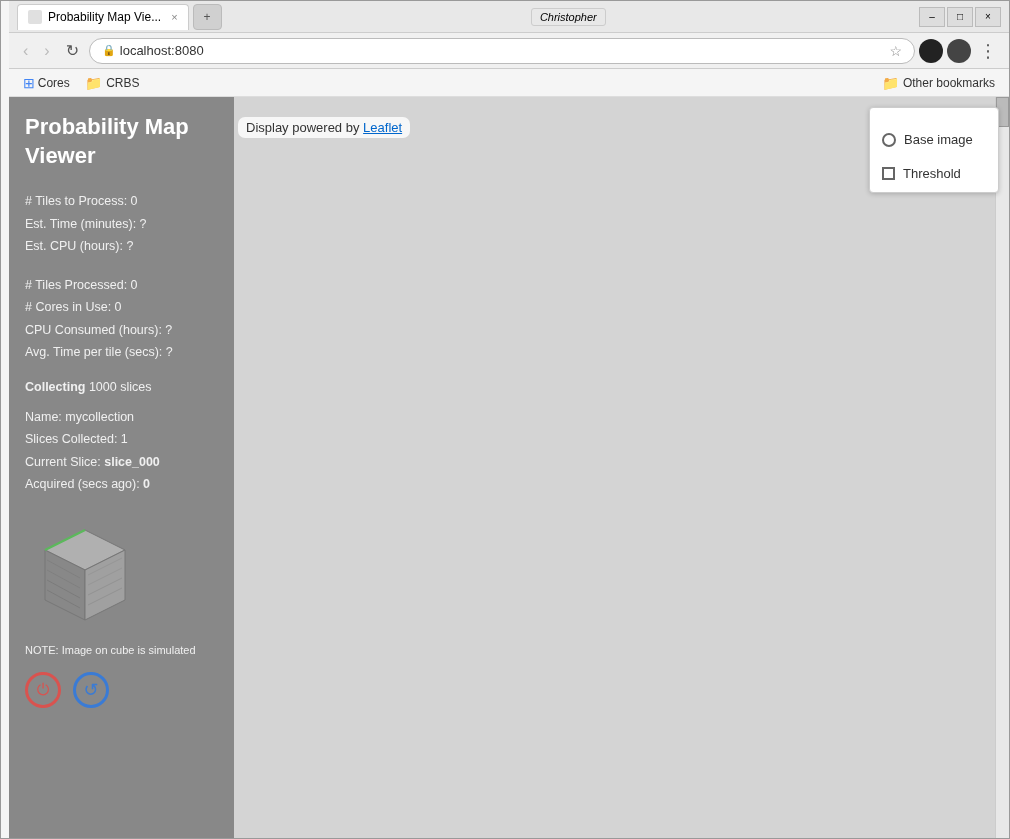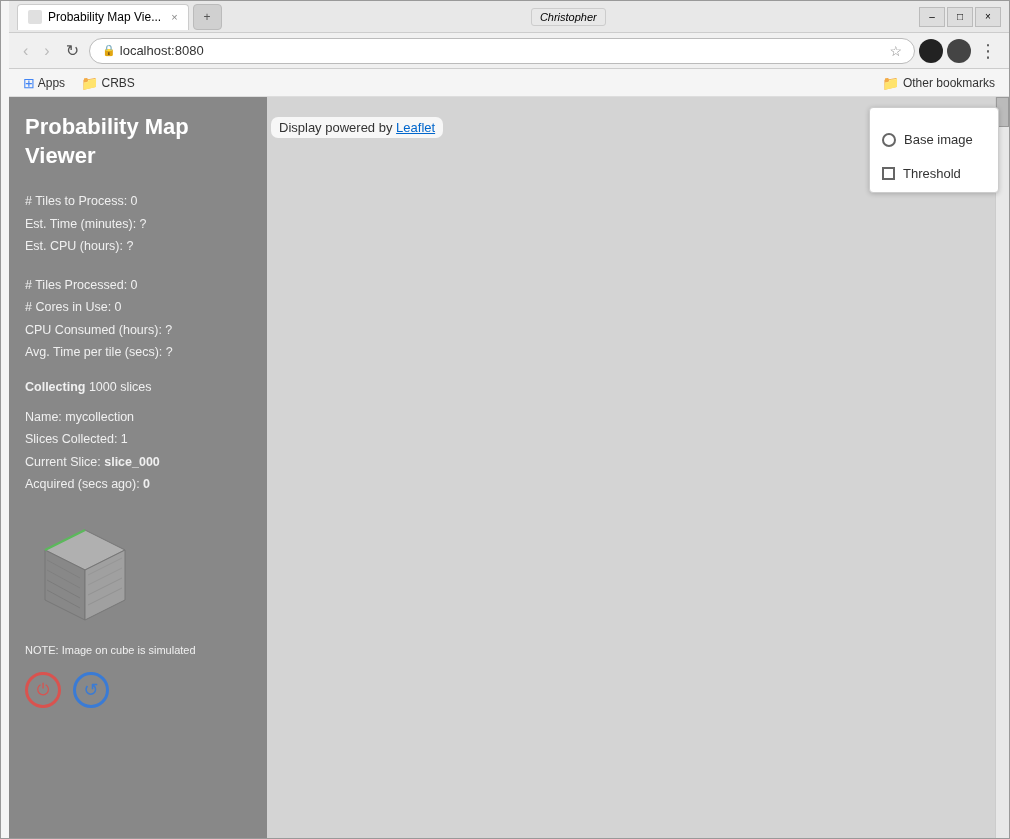--- a/index.html
+++ b/index.html
@@ -179,21 +179,21 @@
 
     
     .content-area {
       display: flex;
       flex: 1;
       overflow: hidden;
     }
 
     
     .sidebar {
-      width: 258px;
+      width: 225px;
       background: #888;
       color: #fff;
       padding: 16px;
       flex-shrink: 0;
       display: flex;
       flex-direction: column;
       gap: 8px;
       overflow-y: auto;
     }
     .sidebar h1 {
@@ -387,21 +387,21 @@
     <div class="ext-icons">
       <div class="ext-icon" style="background:#222;"></div>
       <div class="ext-icon" style="background:#444;"></div>
     </div>
     <span class="nav-menu-btn">⋮</span>
   </div>
 
   <div class="bookmarks-bar">
     <div class="bookmark-item">
       <span style="font-size:14px; color:#4285f4;">⊞</span>
-      <span>Apps</span>
+      <span>Cores</span>
     </div>
     <div class="bookmark-item">
       <span class="bookmark-folder">📁</span>
       <span>CRBS</span>
     </div>
     <div class="bookmark-item bookmarks-right">
       <span class="bookmark-folder">📁</span>
       <span>Other bookmarks</span>
     </div>
   </div>

